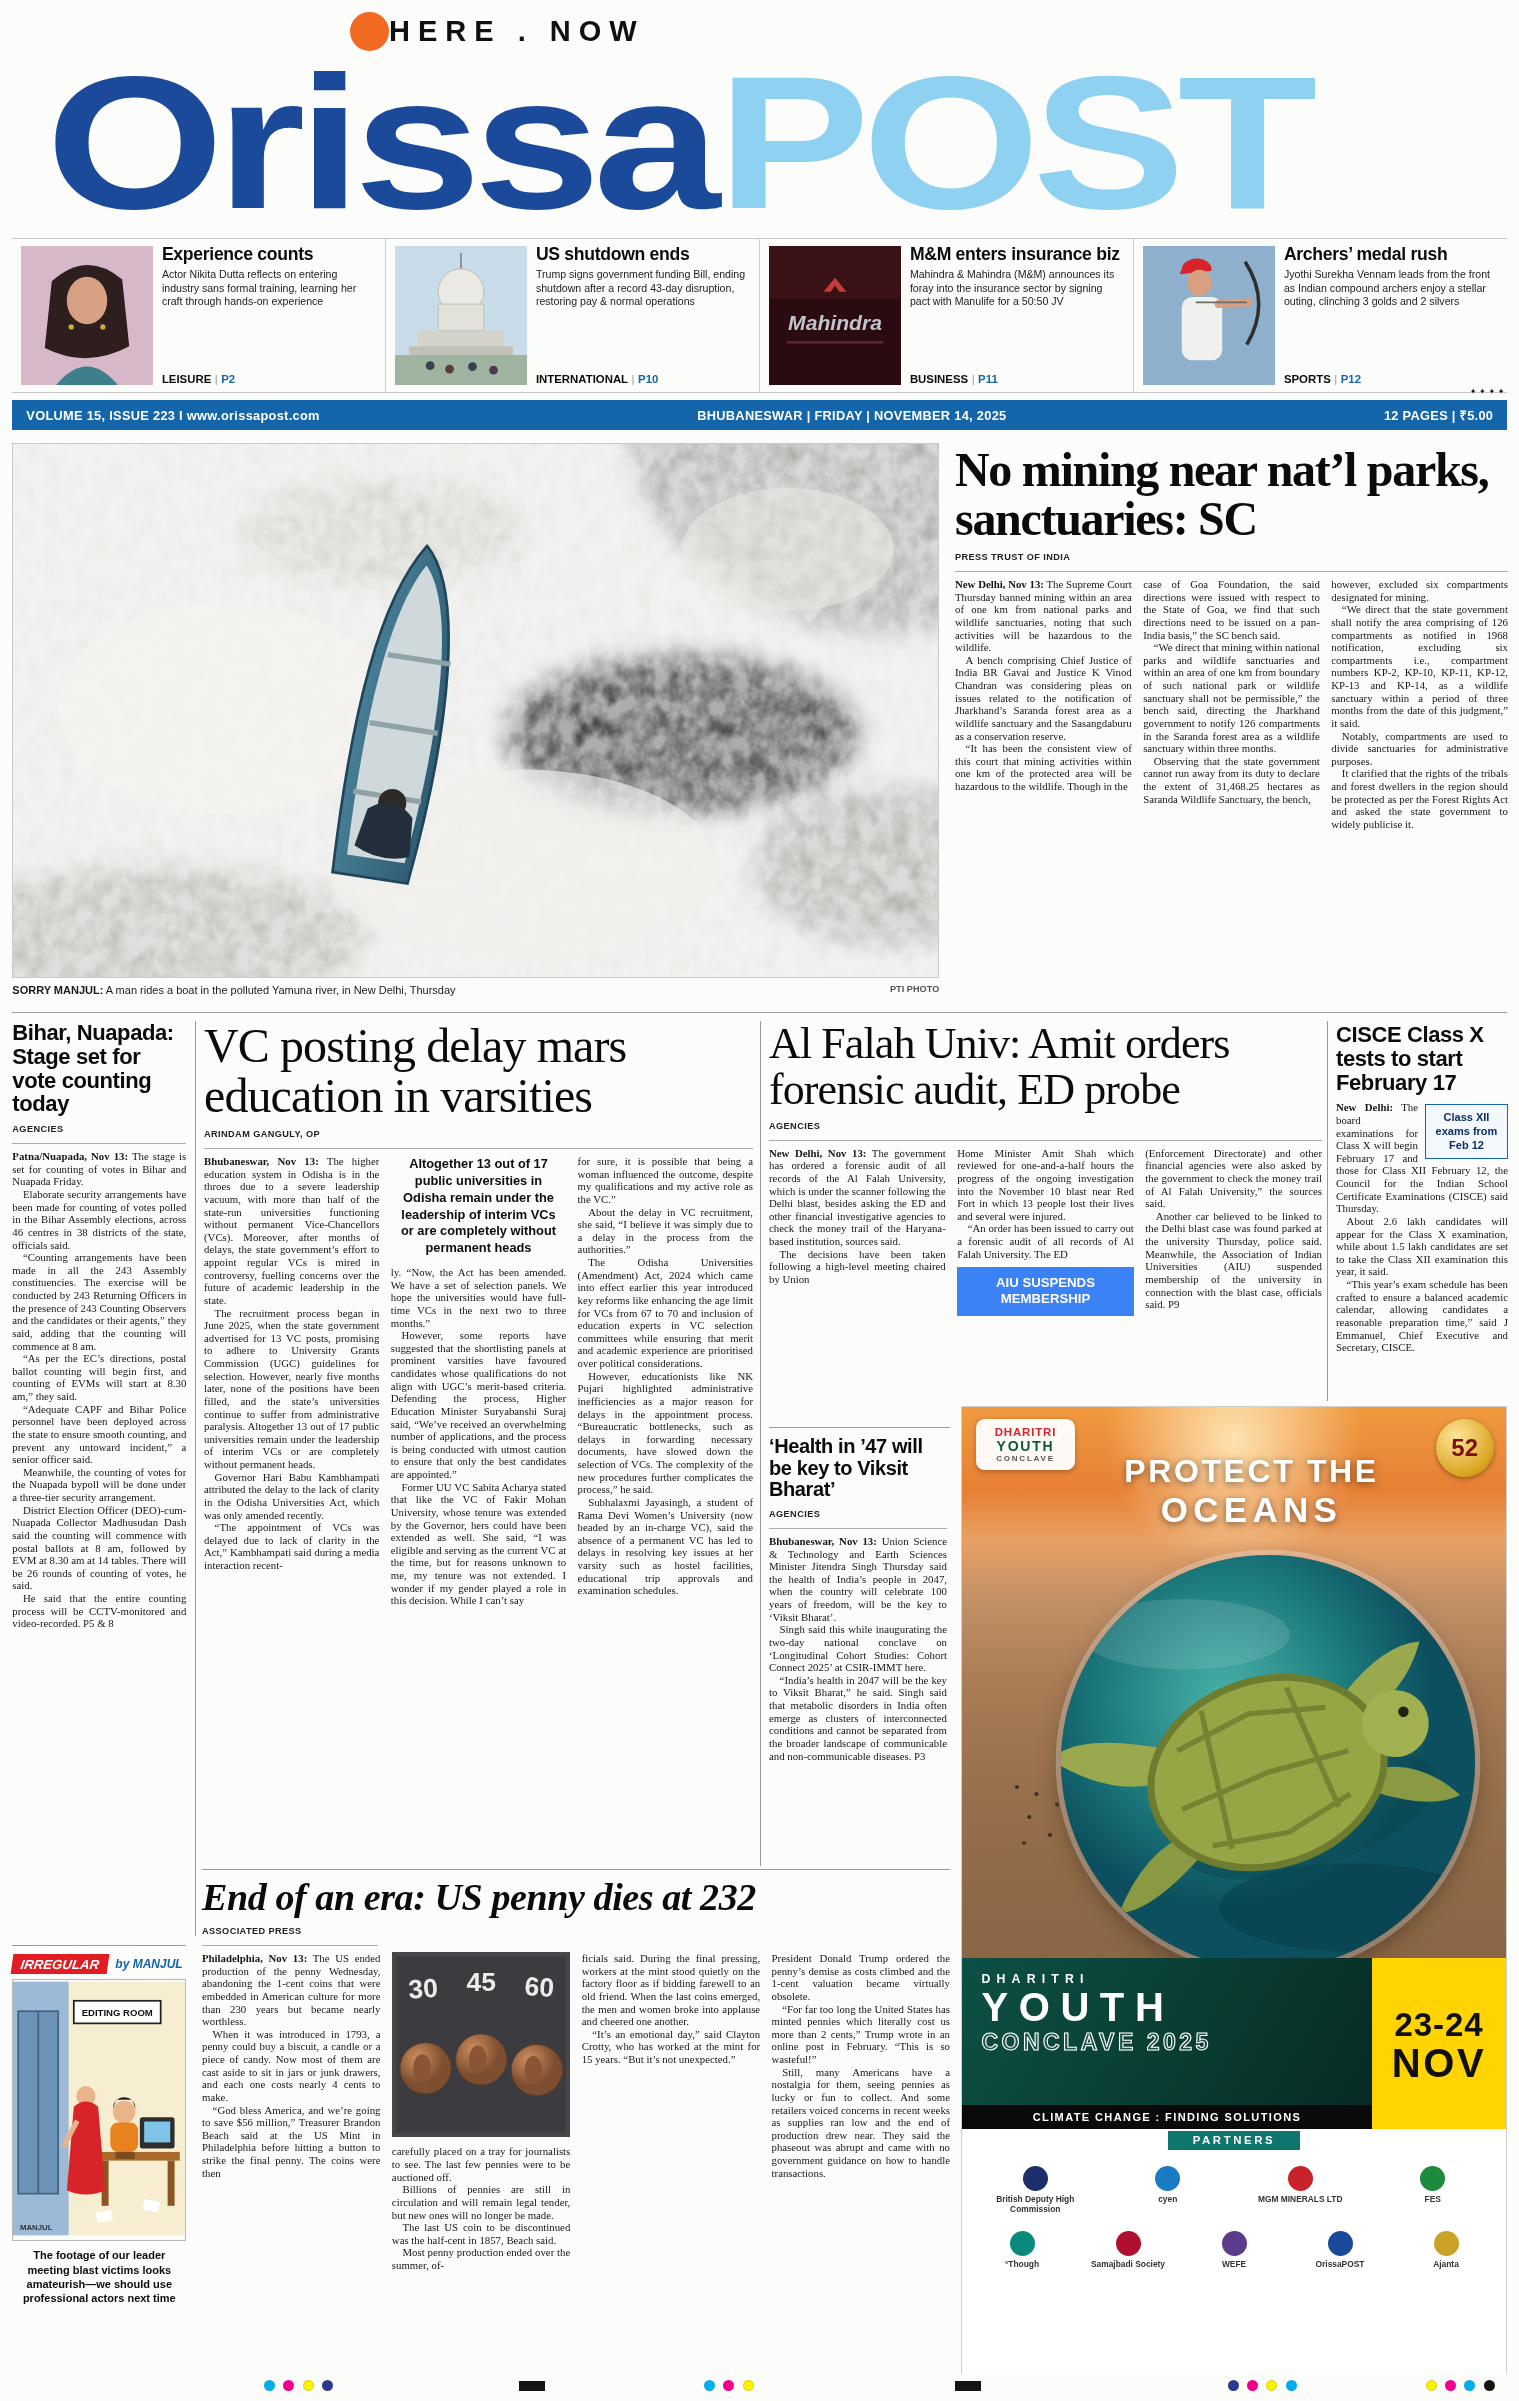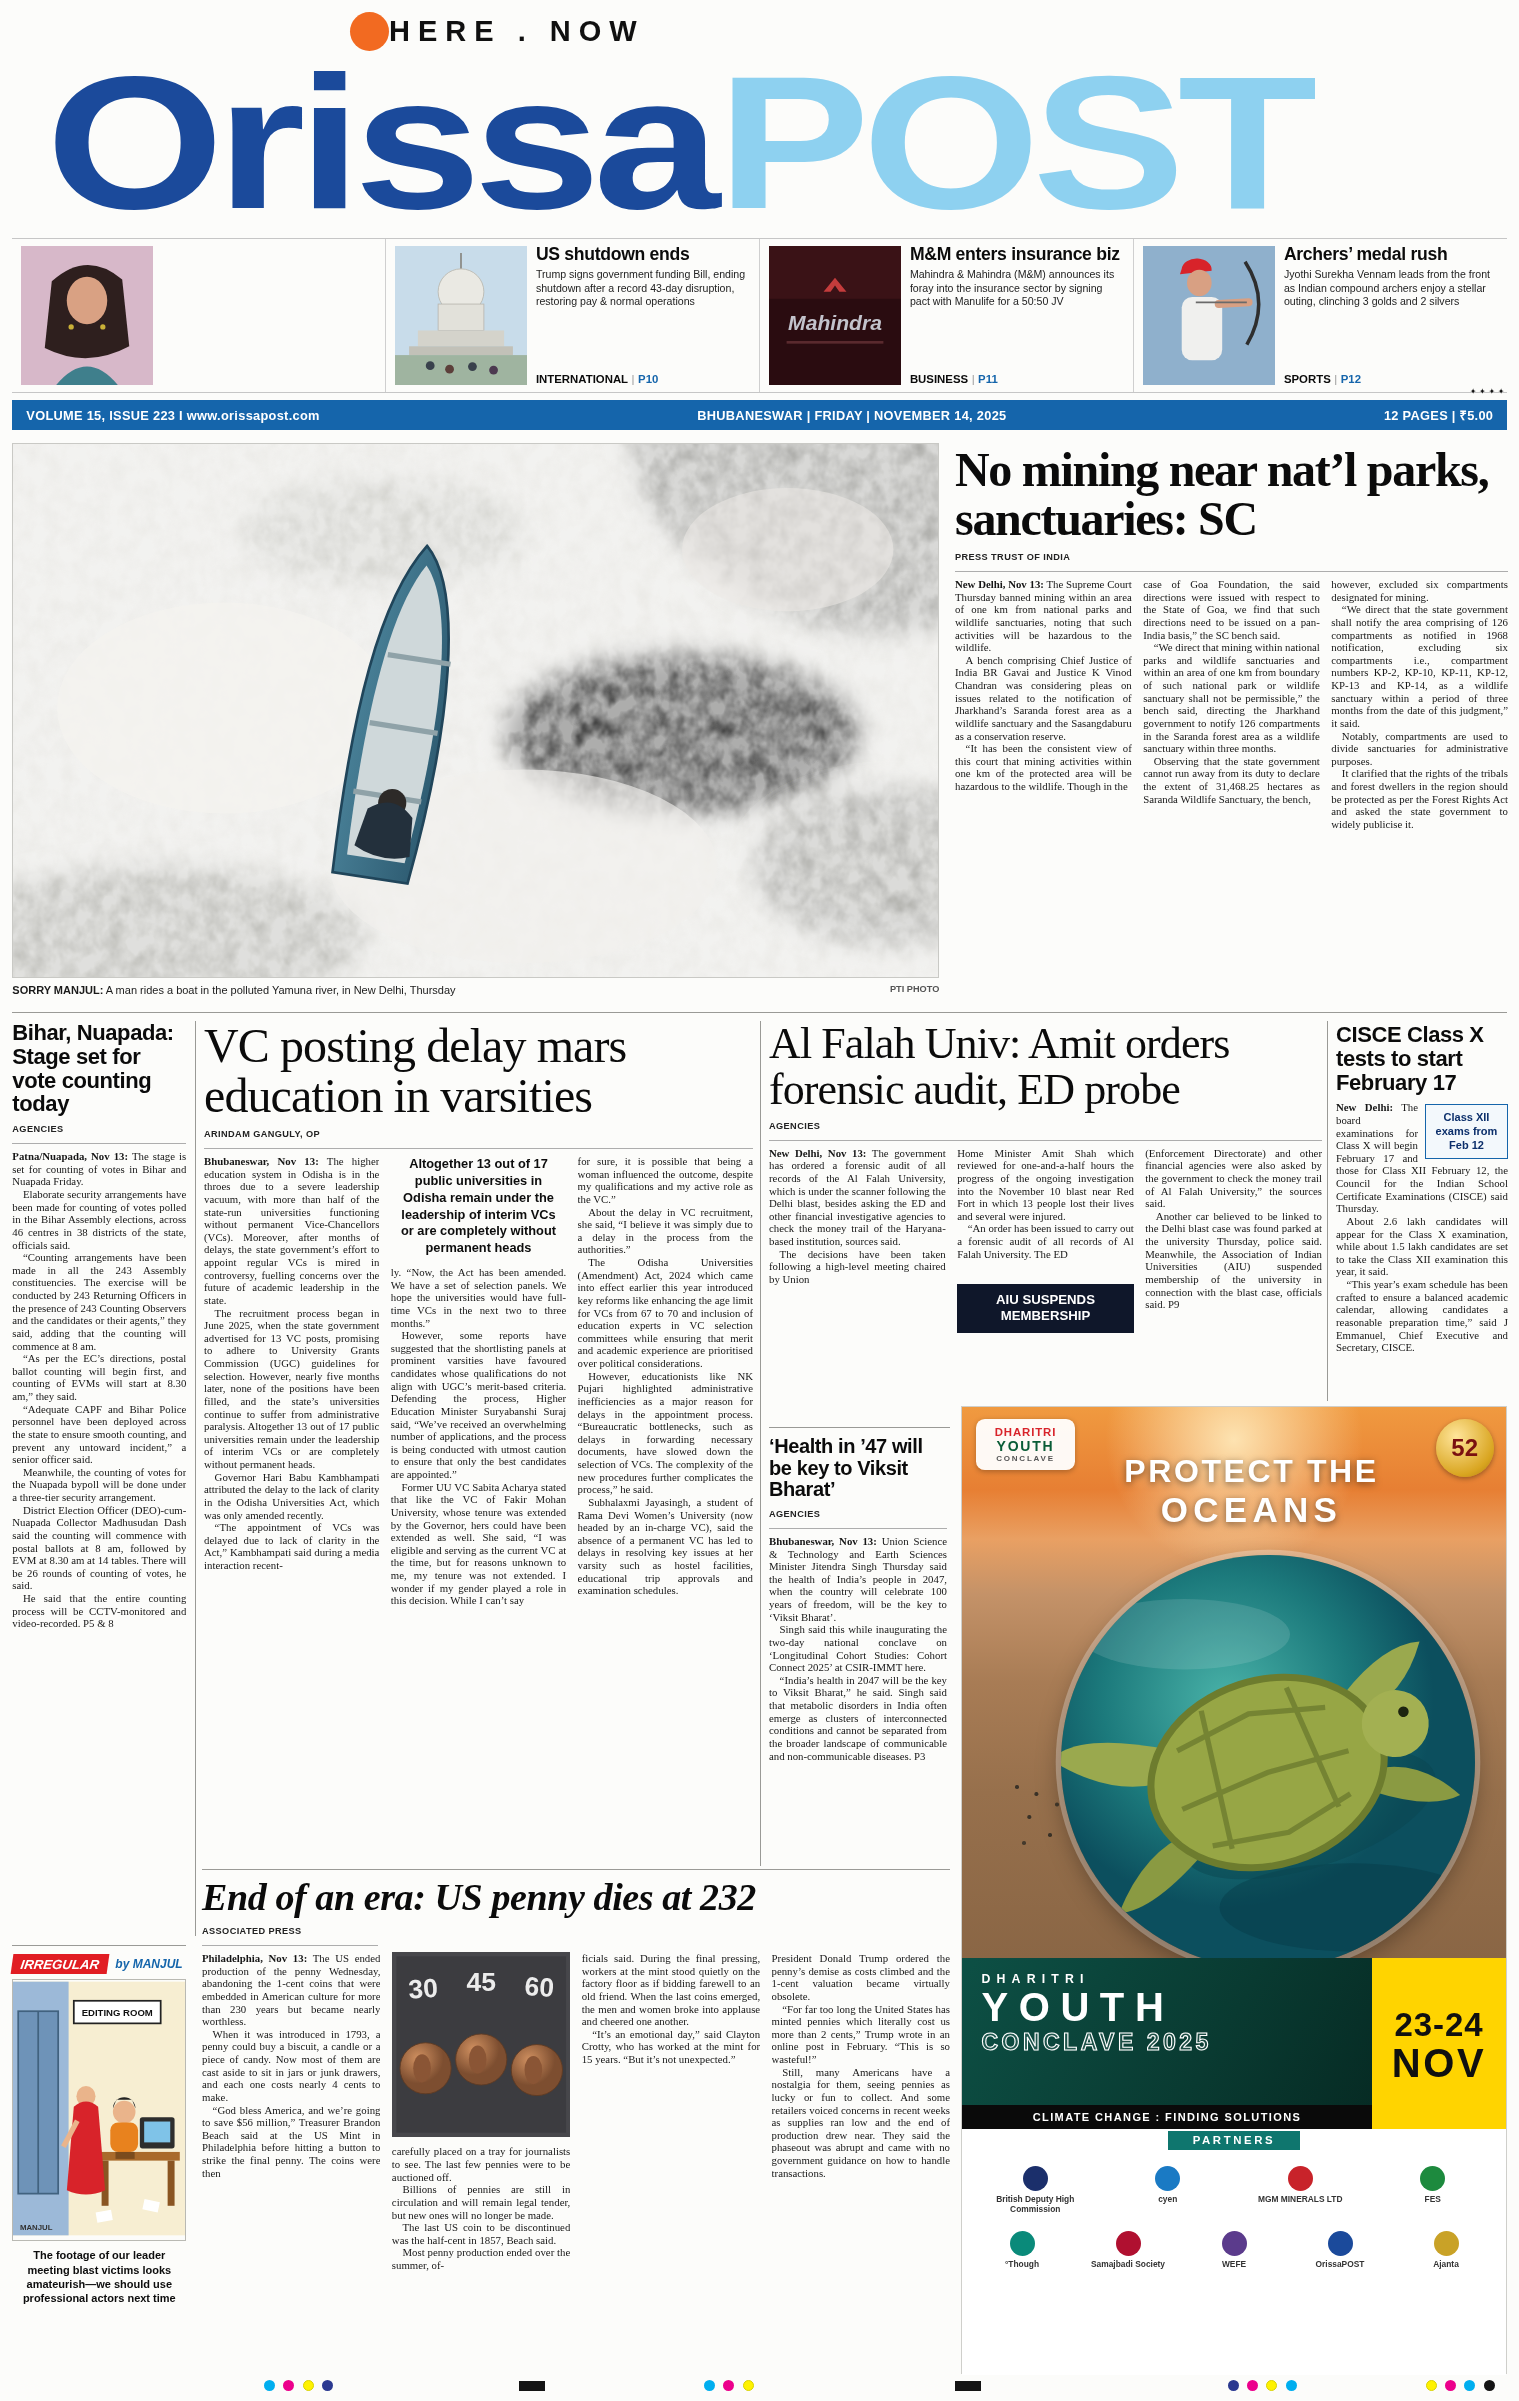--- a/index.html
+++ b/index.html
@@ -45,21 +45,21 @@
   .hl-penny{font-weight:700;font-style:italic;letter-spacing:-0.4px;line-height:1.05}
   .byline{font-size:9.2px;font-weight:700;letter-spacing:0.4px;color:#222;border-bottom:0.9px solid #adadad;padding-bottom:9px;margin:8px 0 6.2px}
   .body-text{font-family:"Liberation Serif",serif;font-size:10.8px;line-height:1.17;text-align:justify;color:#161616;overflow:hidden}
   .body-text p{margin:0}
   .lead-p .dl{font-weight:700}
   .paras p{text-indent:10.6px}
   .paras.cont p:first-child{text-indent:0}
   .cols{display:flex;gap:11.4px}
   .col{flex:1;min-width:0;overflow:hidden}
   .pullquote{font-family:"Liberation Sans",sans-serif;font-weight:700;font-size:12.8px;line-height:1.32;text-align:center;padding:0.9px 3.5px 8.8px;color:#0d0d0d}
-  .aiu-badge{background:#0f172a;color:#fff;font-family:"Liberation Sans",sans-serif;text-align:center;font-weight:700;font-size:13.2px;line-height:1.22;padding:8px 7px;margin-top:24px}
+  .aiu-badge{background:#3b82f6;color:#fff;font-family:"Liberation Sans",sans-serif;text-align:center;font-weight:700;font-size:13.2px;line-height:1.22;padding:8px 7px;margin-top:7px}
   .cisce-inset{float:right;width:83px;margin:2.6px 0 3.5px 7px;border:1.8px solid #1565ab;background:#f3f8fc;color:#0c2f6b;font-family:"Liberation Sans",sans-serif;font-weight:700;font-size:11px;line-height:1.25;text-align:center;padding:6.2px 3.5px}
 
   .rule{background:#9a9a96}
 
   
   .promo{border:0.9px solid #cfcfcb;background:#fff}
   .promo-hero{position:relative;height:551px;overflow:hidden;background:
     radial-gradient(circle at 50% 6%,rgba(255,236,190,.9) 0,rgba(255,236,190,0) 22%),
     linear-gradient(180deg,#f09a40 0%,#e77f33 15%,#e9a063 24%,#c49268 34%,#a87c55 50%,#97704c 70%,#8a6645 100%)}
   .promo-logo-chip{position:absolute;left:14px;top:12.3px;width:99px;background:rgba(255,255,255,.95);border-radius:8.8px;padding:7px 5.3px;text-align:center;box-shadow:0 1.8px 5.3px rgba(0,0,0,.25)}
@@ -126,20 +126,25 @@
       <div class="thumb">
         <svg viewBox="0 0 150 158" width="132" height="139" preserveAspectRatio="none">
           <rect width="150" height="158" fill="#e0c4d2"></rect>
           <rect width="150" height="158" fill="#caa8bc" opacity=".4"></rect>
           <path d="M35 40 q40 -36 80 -2 l8 76 q-48 26 -96 2 z" fill="#2e1f1e"></path>
           <ellipse cx="75" cy="62" rx="23" ry="27" fill="#d9a183"></ellipse>
           <path d="M40 158 q35 -42 70 0 z" fill="#3f7f8c"></path>
           <circle cx="57" cy="92" r="3" fill="#c9b037"></circle>
             <circle cx="93" cy="92" r="3" fill="#c9b037"></circle>
         </svg>
+      </div>
+      <div class="t-text">
+        <h3 class="t-title">Experience counts</h3>
+        <p class="t-body">Actor Nikita Dutta reflects on entering industry sans formal training, learning her craft through hands-on experience</p>
+        <div class="t-sect"><span>LEISURE</span><span class="sep">|</span><span class="page-ref">P2</span></div>
       </div>
     </article>
 
     <article class="teaser">
       <div class="thumb">
         <svg viewBox="0 0 150 158" width="132" height="139" preserveAspectRatio="none">
           <rect width="150" height="158" fill="#c8dcea"></rect>
           <line x1="75" y1="8" x2="75" y2="30" stroke="#8a8a84" stroke-width="2"></line>
           <circle cx="75" cy="52" r="26" fill="#eae9e3" stroke="#b9b8b0"></circle>
           <rect x="49" y="66" width="52" height="30" fill="#e2e1da" stroke="#b9b8b0"></rect>

